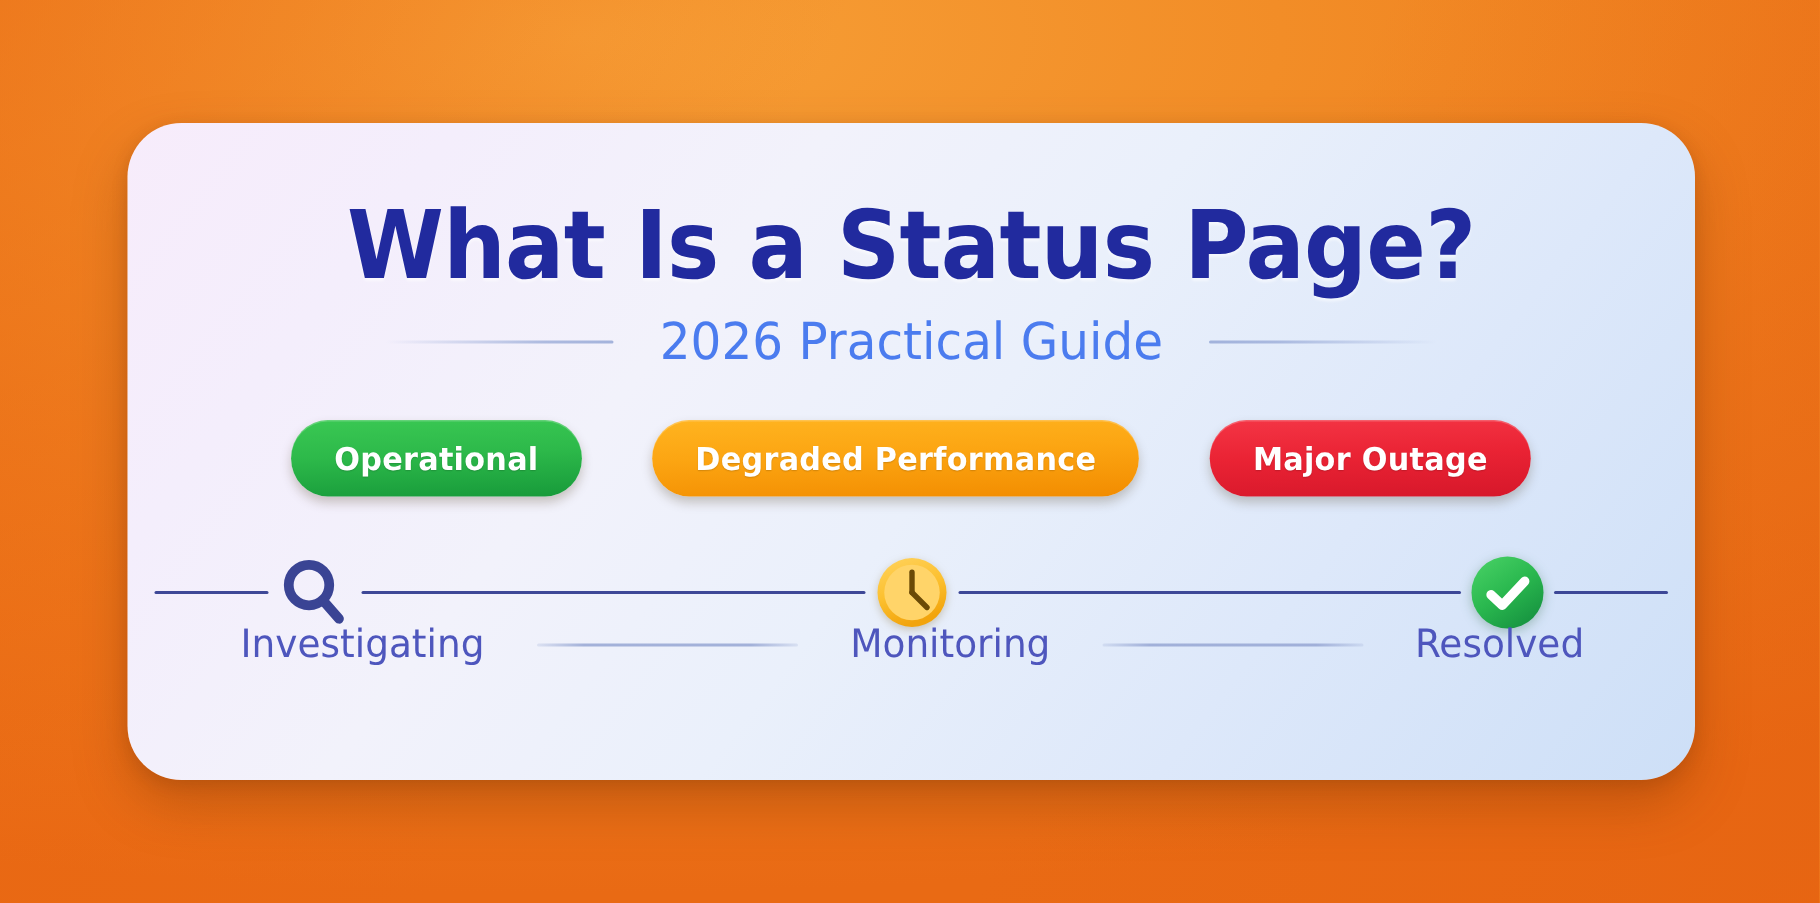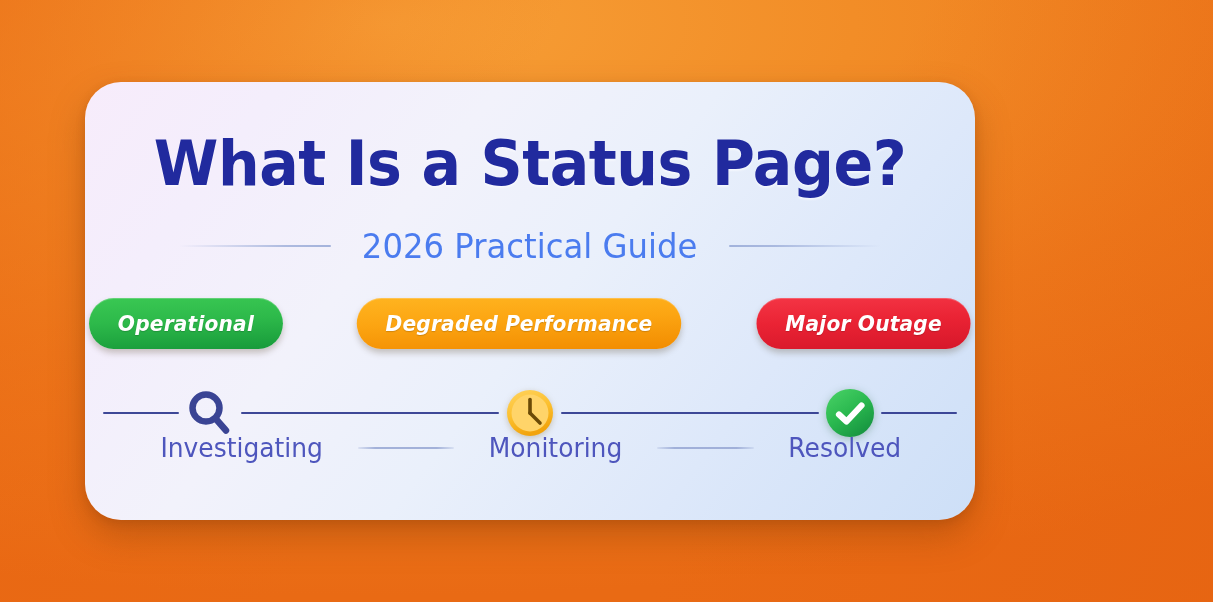--- a/index.html
+++ b/index.html
@@ -31,21 +31,21 @@
     background:
       linear-gradient(115deg, rgba(233,100,18,.50) 0%, rgba(246,158,54,0) 38%,
                       rgba(246,158,54,0) 62%, rgba(228,95,16,.45) 100%);
   }
 
   
   #card {
     position: absolute;
     left: 85px;
     top: 82px;
-    width: 890px;
+    width: 1045px;
     height: 438px;
     border-radius: 36px;
     background:
       linear-gradient(128deg,
         #f7ecfb 0%,
         #f4eefc 16%,
         #f2f2fb 34%,
         #eaf0fb 52%,
         #dde8fa 74%,
         #cddff7 100%);
@@ -64,21 +64,21 @@
     font-weight: 700;
     letter-spacing: -0.5px;
     color: #212a9e;
     line-height: 1.08;
     text-shadow: 0 2px 2px rgba(255,255,255,.55);
     transform: scaleX(.93);
   }
 
   
   #subtitle-row {
-    margin-top: 28px;
+    margin-top: 10px;
     display: flex;
     align-items: center;
     justify-content: center;
     gap: 22px;
   }
   .sub-rule {
     width: 152px;
     height: 2px;
     background: linear-gradient(90deg, rgba(154,170,214,0) 0%, rgba(150,168,214,.75) 70%, rgba(150,168,214,.85) 100%);
     border-radius: 2px;
@@ -92,24 +92,23 @@
     font-weight: 400;
     color: #4b7cef;
     white-space: nowrap;
     transform: scaleX(.95);
   }
 
   
   #badges {
     margin-top: 32px;
     display: flex;
-    justify-content: space-between;
+    justify-content: center;
     align-items: center;
     gap: 36px;
-    font-style: italic;
   }
   .badge {
     height: 51px;
     border-radius: 26px;
     display: flex;
     align-items: center;
     justify-content: center;
     padding: 0 30px;
     color: #ffffff;
     font-family: "DejaVu Sans", sans-serif;

